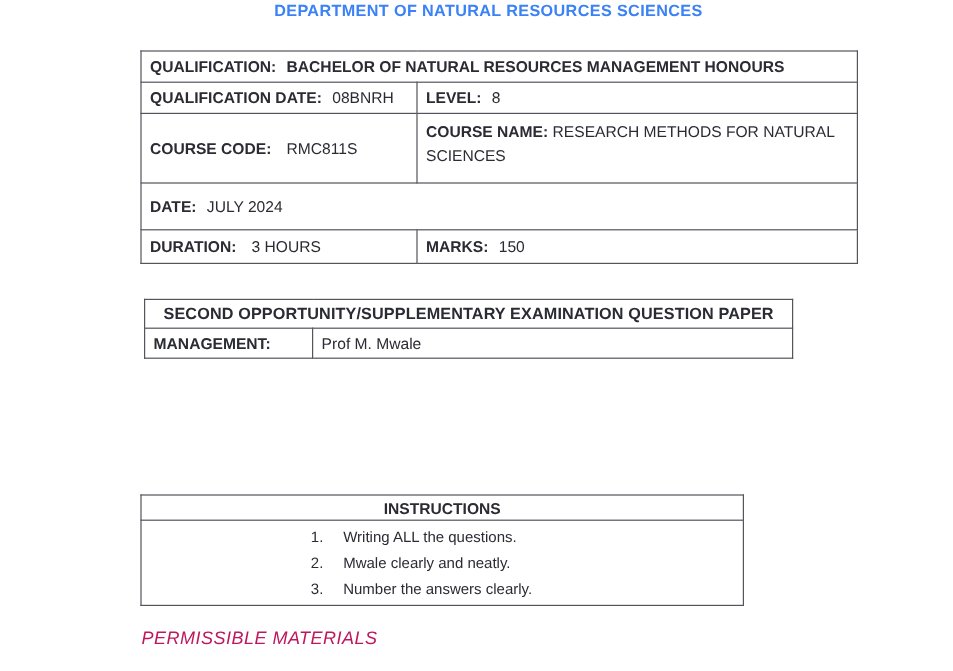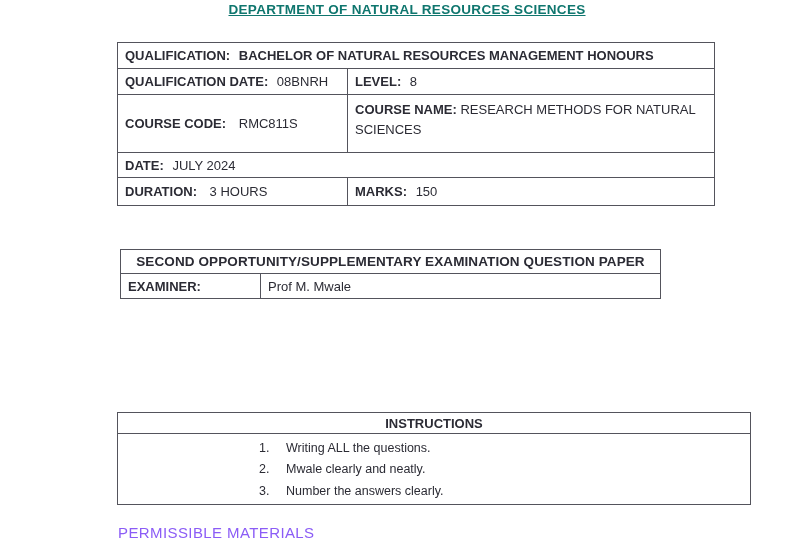--- a/index.html
+++ b/index.html
@@ -11,56 +11,56 @@
   .val{margin-left:5px;}
   .val-wide{margin-left:9px;}
 
   
   .dept-clip{
     position:absolute;left:0;top:0;width:794px;height:16px;overflow:hidden;
     text-align:center;padding-left:20px;box-sizing:border-box;
   }
   .dept-text{
     display:inline-block;margin-top:-7px;font-size:13.5px;font-weight:bold;
-    letter-spacing:.3px;text-decoration:underline;line-height:20px;color:#0f766e;
+    letter-spacing:.3px;line-height:20px;color:#3b82f6;
   }
 
   
   table{border-collapse:collapse;}
   td{border:1.5px solid #54545c;padding:2px 7px;vertical-align:middle;}
 
   .t1{position:absolute;left:117px;top:42px;width:598px;font-size:13px;border:1.5px solid #54545c;}
   .t1 .c1{width:250px;}
   .t1 .r1{height:26px;}
   .t1 .r2{height:26px;}
   .t1 .r3{height:58px;}
-  .t1 .r4{height:25px;}
+  .t1 .r4{height:39px;}
   .t1 .r5{height:28px;}
   .t1 .course-name-cell{vertical-align:top;padding-top:5px;}
   .cn-wrap{width:352px;line-height:1.5;}
 
   .t2{position:absolute;left:120px;top:249px;width:541px;font-size:13px;border:1.5px solid #54545c;}
   .t2 .c1{width:125px;}
   .t2 .rh{height:24px;}
   .t2 .rx{height:74px;}
   .t2 .rm{height:25px;}
   .t2 .title-cell{text-align:center;font-weight:bold;font-size:13.5px;letter-spacing:.1px;}
   .t2 .top-cell{vertical-align:top;padding-top:5px;}
   .examiner-line2{margin-top:19px;}
 
-  .t3{position:absolute;left:117px;top:412px;width:634px;font-size:12.5px;border:1.5px solid #54545c;}
+  .t3{position:absolute;left:117px;top:412px;width:503px;font-size:12.5px;border:1.5px solid #54545c;}
   .t3 .rh{height:21px;}
   .t3 .rb{height:63px;vertical-align:top;padding:3px 0 2px 0;}
   .t3 .title-cell{text-align:center;font-weight:bold;font-size:13px;}
   .instr-item{display:flex;margin-left:141px;height:21.5px;align-items:center;}
   .instr-num{width:17px;text-align:left;}
   .instr-text{margin-left:10px;}
 
   .permissible{
-    position:absolute;left:118px;top:524px;font-size:15px;letter-spacing:.4px;color:#8b5cf6;
+    position:absolute;left:118px;top:524px;font-size:15px;letter-spacing:.4px;color:#be185d;font-style:italic;
   }
 </style>
 </head>
 <body>
 
 <div>
 
   <div class="dept-clip">
     <span class="dept-text">DEPARTMENT OF NATURAL RESOURCES SCIENCES</span>
   </div>
@@ -113,21 +113,21 @@
     </tr>
   </tbody>
     </table>
 
   <table class="t2">
     <tbody>
         <tr class="rh">
       <td colspan="2" class="title-cell">SECOND OPPORTUNITY/SUPPLEMENTARY EXAMINATION QUESTION PAPER</td>
     </tr>
     <tr class="rm">
-      <td class="c1 b">EXAMINER:</td>
+      <td class="c1 b">MANAGEMENT:</td>
       <td>Prof M. Mwale</td>
     </tr>
   </tbody>
     </table>
 
   <table class="t3">
     <tbody>
         <tr class="rh">
       <td class="title-cell">INSTRUCTIONS</td>
     </tr>

